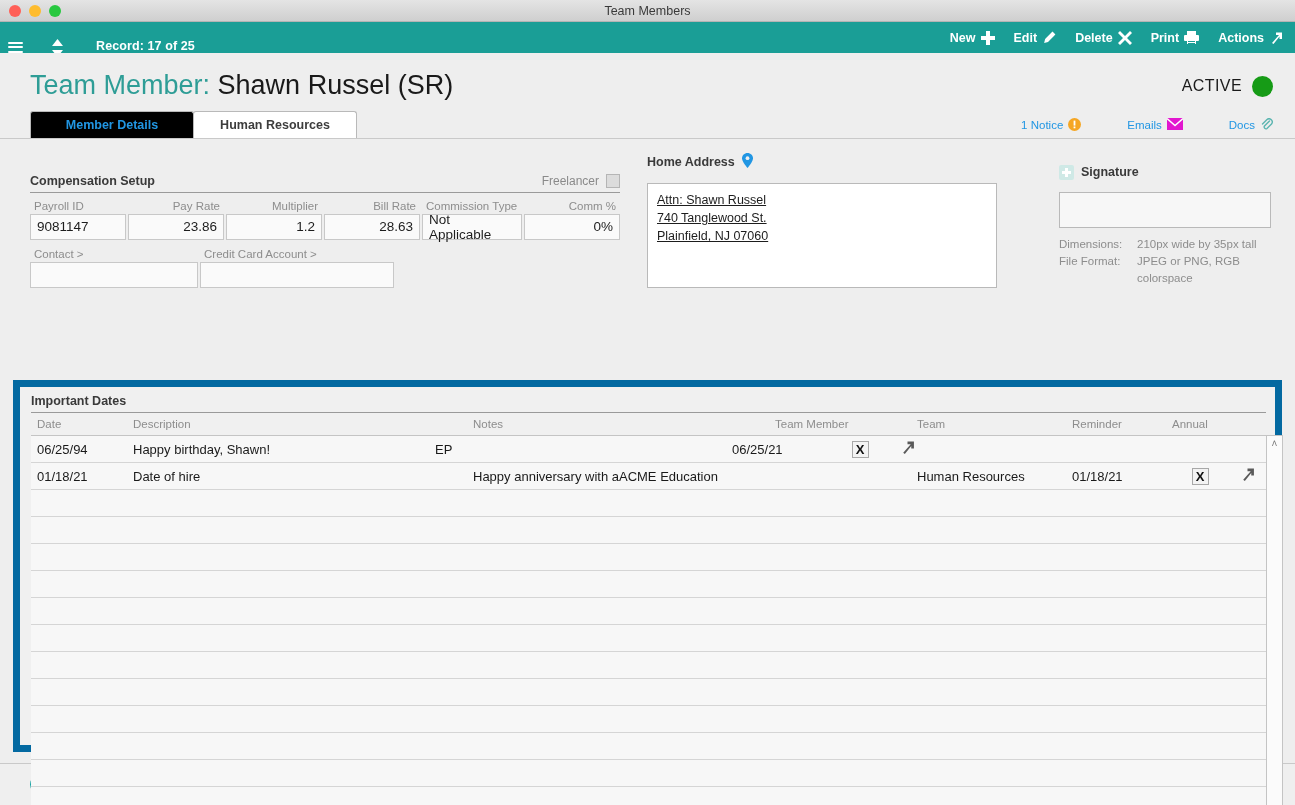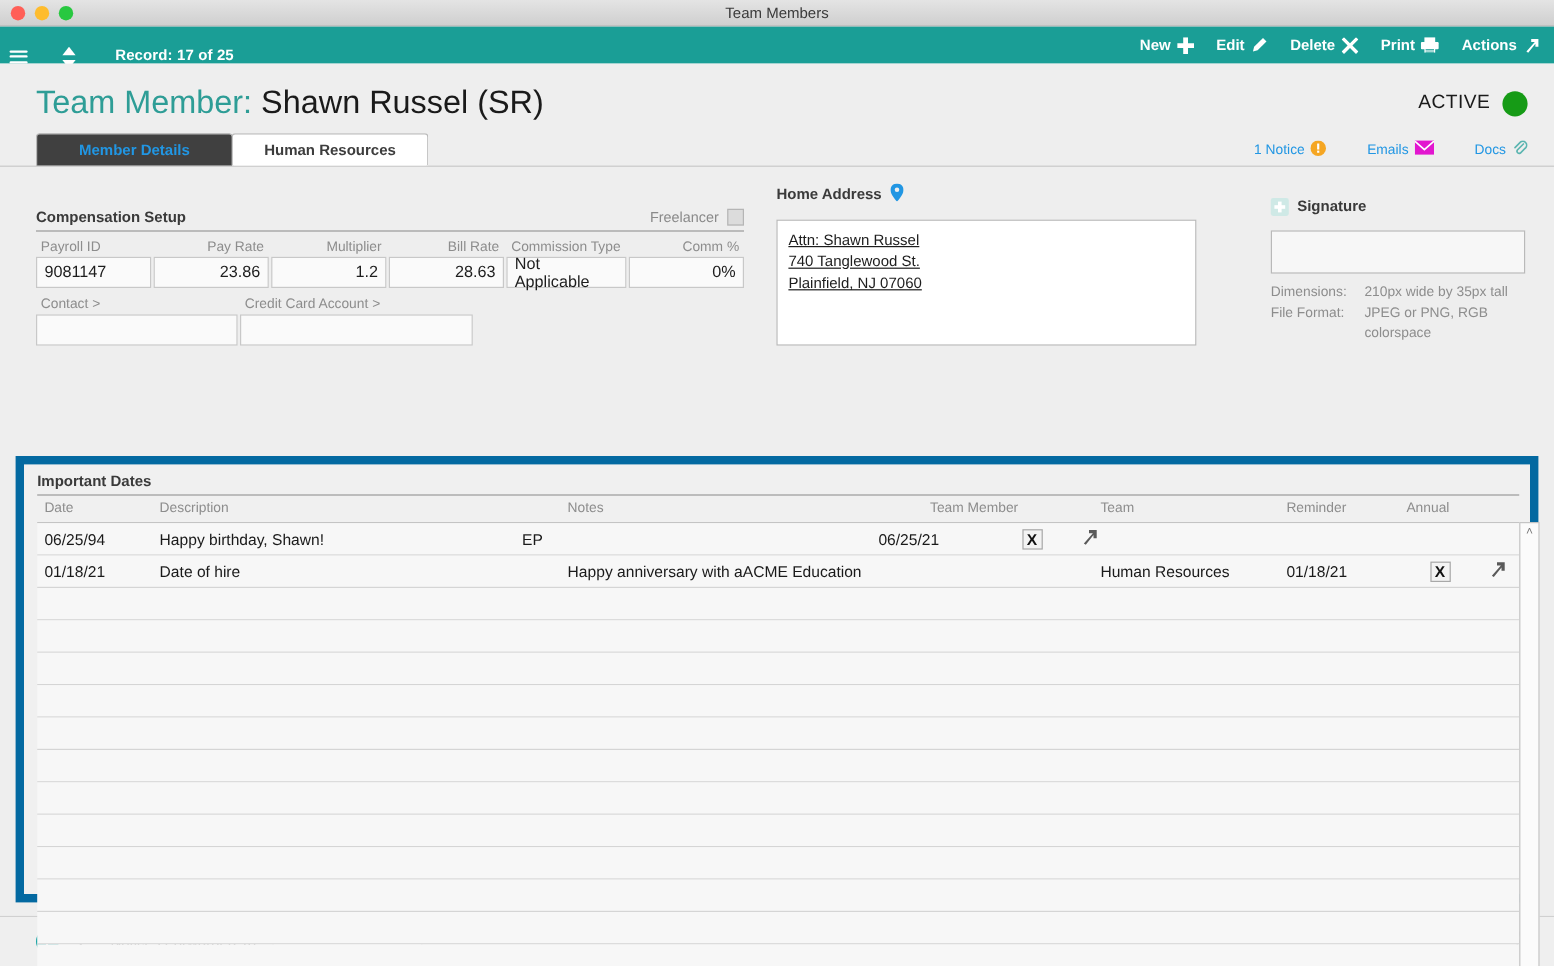--- a/index.html
+++ b/index.html
@@ -69,31 +69,31 @@
   .status-text { font-size: 16px; color: #1a1a1a; letter-spacing: .4px; }
   .status-led { width: 21px; height: 21px; border-radius: 50%; background: #169b16; }
 
   .tabs-row { display: flex; align-items: flex-end; padding: 10px 22px 0 30px; position: relative; }
   .tab {
     font-size: 12.5px; font-weight: bold;
     padding: 6px 22px 6px 22px;
     border: 1px solid #b9b9b9;
     border-bottom: none;
     border-radius: 3px 3px 0 0;
-    background: #404040;
+    background: #000000;
     color: #2196e3;
     cursor: pointer;
     margin-right: -1px;
     position: relative;
     min-width: 164px; text-align: center;
   }
   .tab.active {
     background: #ffffff; color: #3d3d3d; z-index: 2;
   }
-  .tab-links { margin-left: auto; display: flex; align-items: center; gap: 34px; padding-bottom: 5px; }
+  .tab-links { margin-left: auto; display: flex; align-items: center; gap: 46px; padding-bottom: 5px; }
   .tlink { display: flex; align-items: center; gap: 5px; font-size: 11.5px; color: #2196e3; cursor: pointer; }
 
   .hrule { height: 1px; background: #c9c9c9; margin: 0 0 0 0; }
 
   .content { padding: 14px 22px 0 30px; }
 
   
   .top-grid { display: flex; gap: 16px; align-items: flex-end; }
   .panel-title {
     font-size: 12.5px; font-weight: bold; color: #3a3a3a;

